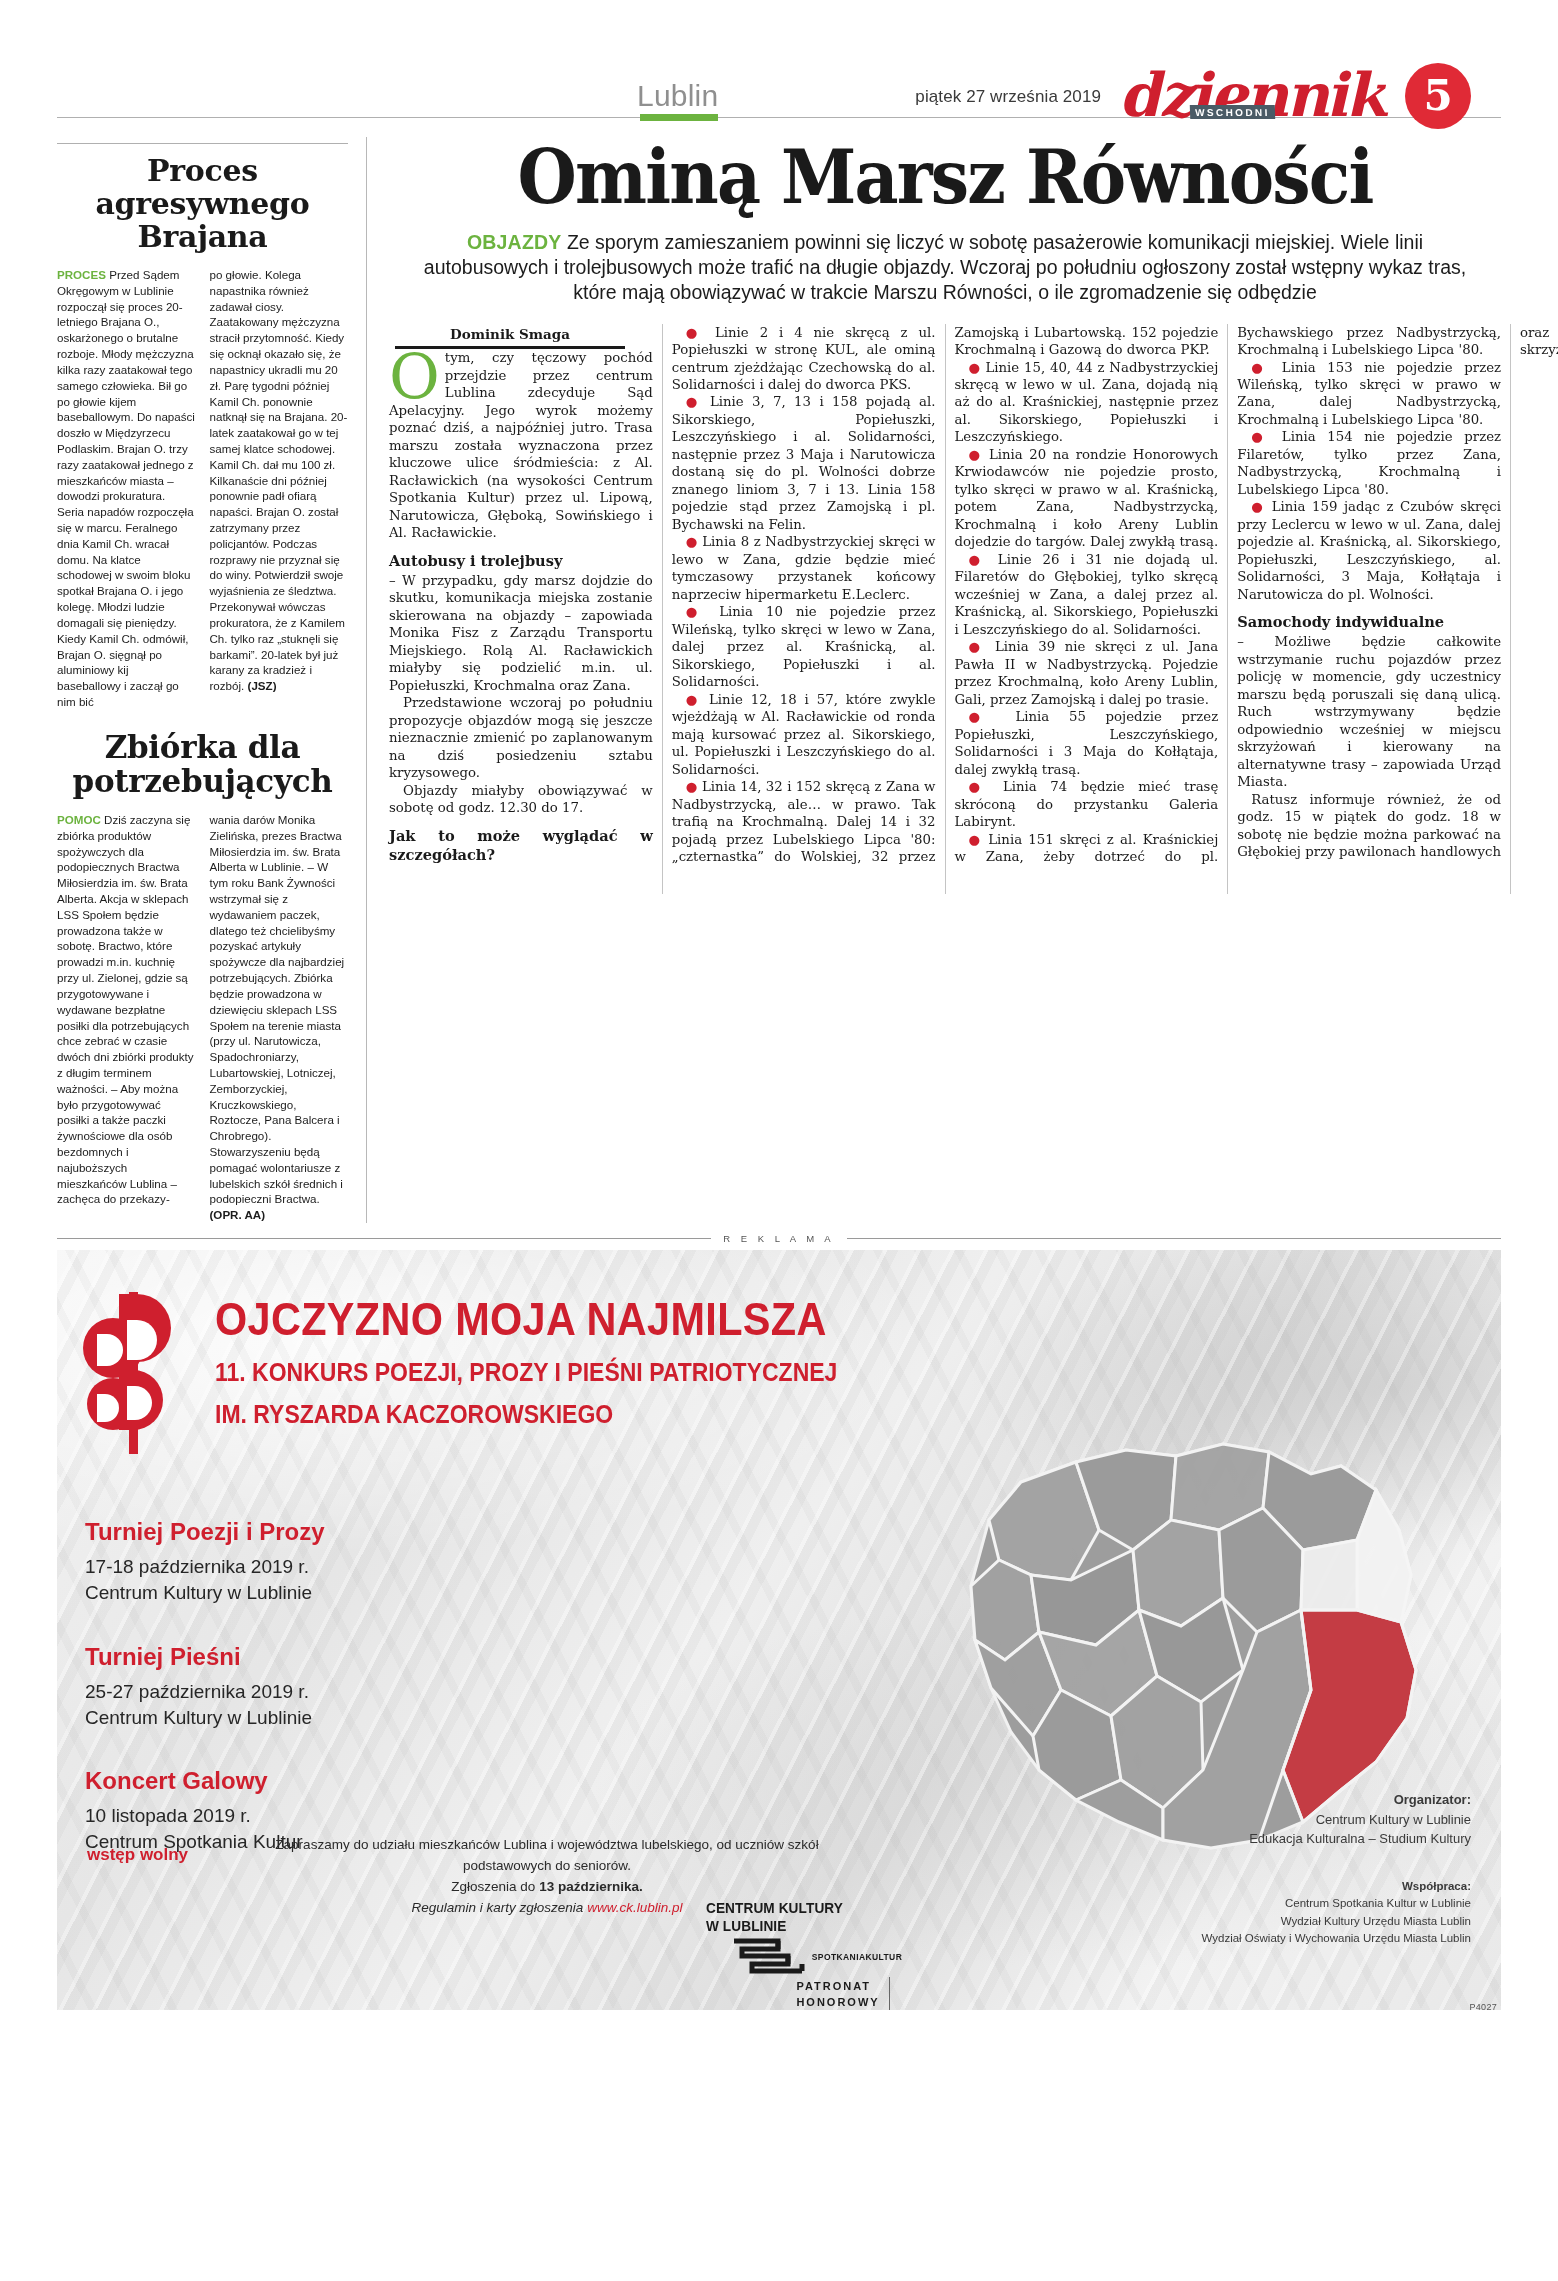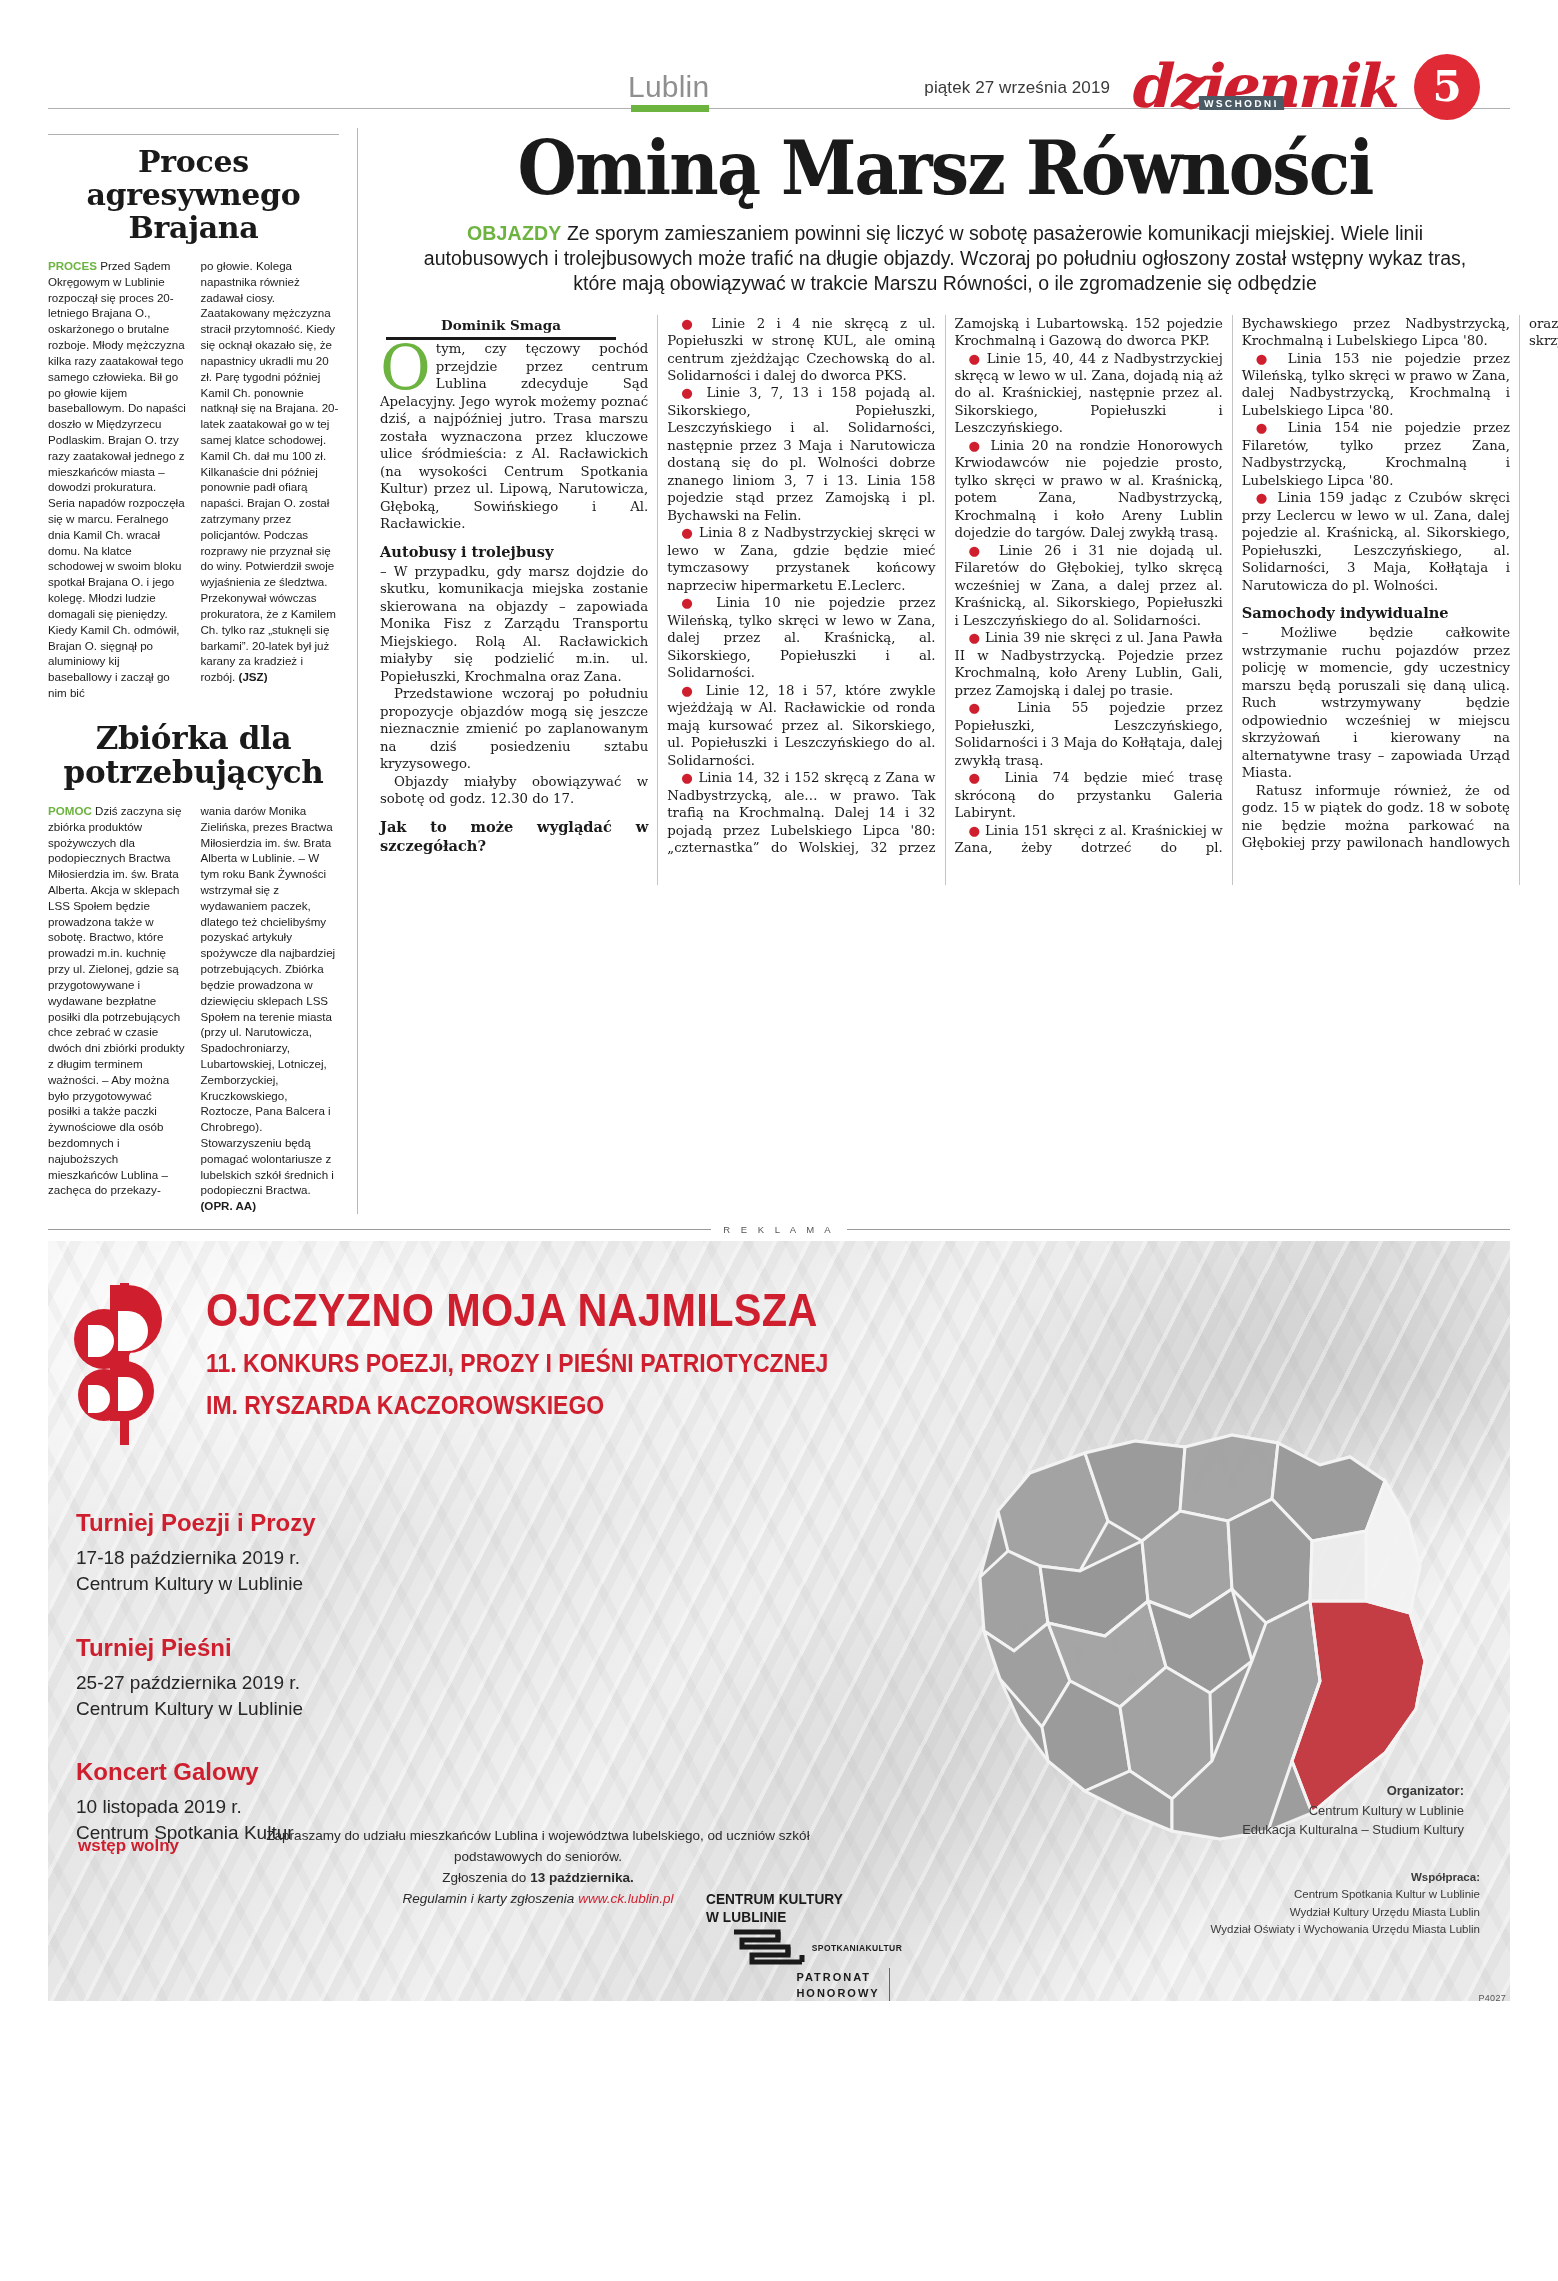--- a/index.html
+++ b/index.html
@@ -5,21 +5,21 @@
 <style>
   * { box-sizing: border-box; margin: 0; padding: 0; }
   html, body { background: #ffffff; }
   body {
     width: 1558px; height: 2281px;
     font-family: "Liberation Sans", sans-serif;
     color: #1a1a1a;
     position: relative;
     overflow: hidden;
   }
-  .page { width: 1558px; height: 1638px; position: relative; padding: 8px; }
+  .page { width: 1558px; height: 1638px; position: relative; padding: 17px; }
 
   
   .masthead {
     position: relative;
     height: 120px;
     padding: 0 40px;
   }
   .mast-inner { position: relative; height: 120px; }
   .section-label {
     position: absolute;
@@ -294,21 +294,21 @@
   .ad-invite {
     position: absolute; left: 180px; top: 585px; width: 620px;
     text-align: center;
     font-size: 13.5px; line-height: 1.55; color: #2a2a2a;
   }
   .ad-invite b { font-weight: 700; }
   .ad-invite .reg { font-style: italic; }
   .ad-invite .reg a { color: #cf1f2e; text-decoration: none; font-style: italic; }
 
   .ad-org {
-    position: absolute; right: 46px; top: 540px;
+    position: absolute; right: 30px; top: 540px;
     text-align: right; font-size: 13px; line-height: 1.5; color: #3a3a3a;
   }
   .ad-org .ttl { font-weight: 700; }
   .ad-coop {
     position: absolute; right: 30px; top: 628px;
     text-align: right; font-size: 11.5px; line-height: 1.5; color: #3a3a3a;
   }
   .ad-coop .ttl { font-weight: 700; }
 
   

